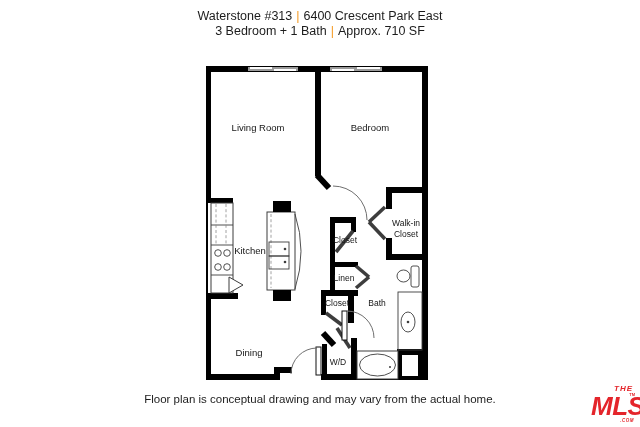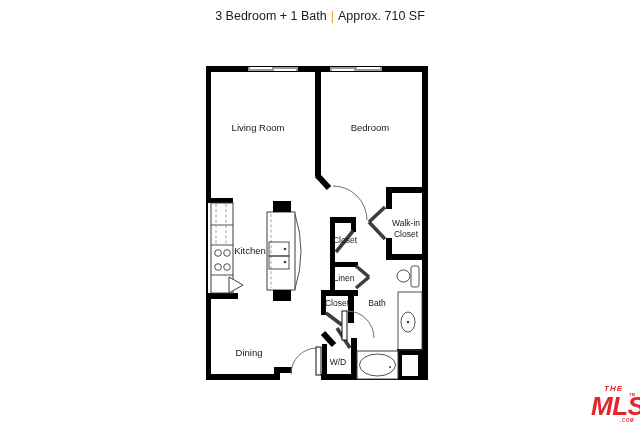--- a/index.html
+++ b/index.html
@@ -22,33 +22,34 @@
   .leaf{fill:#fff;stroke:#111;stroke-width:1;}
   .doorbar{stroke:#3d3d3d;stroke-width:3.6;fill:none;}
   .wallbar{stroke:#000;stroke-width:6;fill:none;}
   .roomlabel{fill:#161616;font-family:"Liberation Sans",sans-serif;font-size:9.5px;text-anchor:middle;}
   .roomlabel.small{font-size:8.5px;}
   .win{fill:#9a9a9a;}
   .winlite{fill:#fdfdfd;}
   
   .logo{position:absolute;left:591px;top:385px;width:42px;height:40px;
         color:var(--logo-red,#E4252B);font-style:italic;font-weight:bold;
-        line-height:1;text-align:center;}
+        line-height:1;text-align:right;}
   .logo .the{display:block;font-size:8px;letter-spacing:1px;margin-left:3px;}
   .logo .mlsrow{position:relative;display:block;}
   .logo .mls{font-size:26px;letter-spacing:-0.5px;}
   .logo .tm{position:absolute;top:0;right:-2px;font-size:4px;font-style:normal;}
   .logo .com{position:absolute;right:-1px;bottom:-4px;font-size:4.5px;letter-spacing:0.5px;}
 </style>
 </head>
 <body>
 
 <div class="canvas">
 
   <div class="header">
+    <div><span>Waterstone #313</span><span class="pipe">|</span><span>6400 Crescent Park East</span></div>
     <div><span>3 Bedroom + 1 Bath</span><span class="pipe">|</span><span>Approx. 710 SF</span></div>
   </div>
 
   <svg class="plan" width="640" height="427" viewBox="0 0 640 427">
 
     <g>
       <rect class="wall" x="206" y="66" width="222" height="6"></rect>
       <rect class="wall" x="206" y="66" width="5" height="137"></rect>
       <rect class="wall" x="206" y="293" width="5" height="87"></rect>
       <rect class="wall" x="206" y="203" width="2" height="90"></rect>
@@ -179,20 +180,21 @@
       <text class="roomlabel small" x="406" y="237">Closet</text>
       <text class="roomlabel small" x="345" y="243">Closet</text>
       <text class="roomlabel small" x="344" y="281">Linen</text>
       <text class="roomlabel small" x="337" y="306">Closet</text>
       <text class="roomlabel small" x="377" y="306">Bath</text>
       <text class="roomlabel small" x="338" y="365">W/D</text>
     </g>
   </svg>
 
   <div class="footer">
+    <div>Floor plan is conceptual drawing and may vary from the actual home.</div>
   </div>
 
   <div class="logo">
     <span class="the">THE</span>
     <span class="mlsrow">
       <span class="mls">MLS</span>
       <span class="tm">TM</span>
       <span class="com">.COM</span>
     </span>
   </div>

